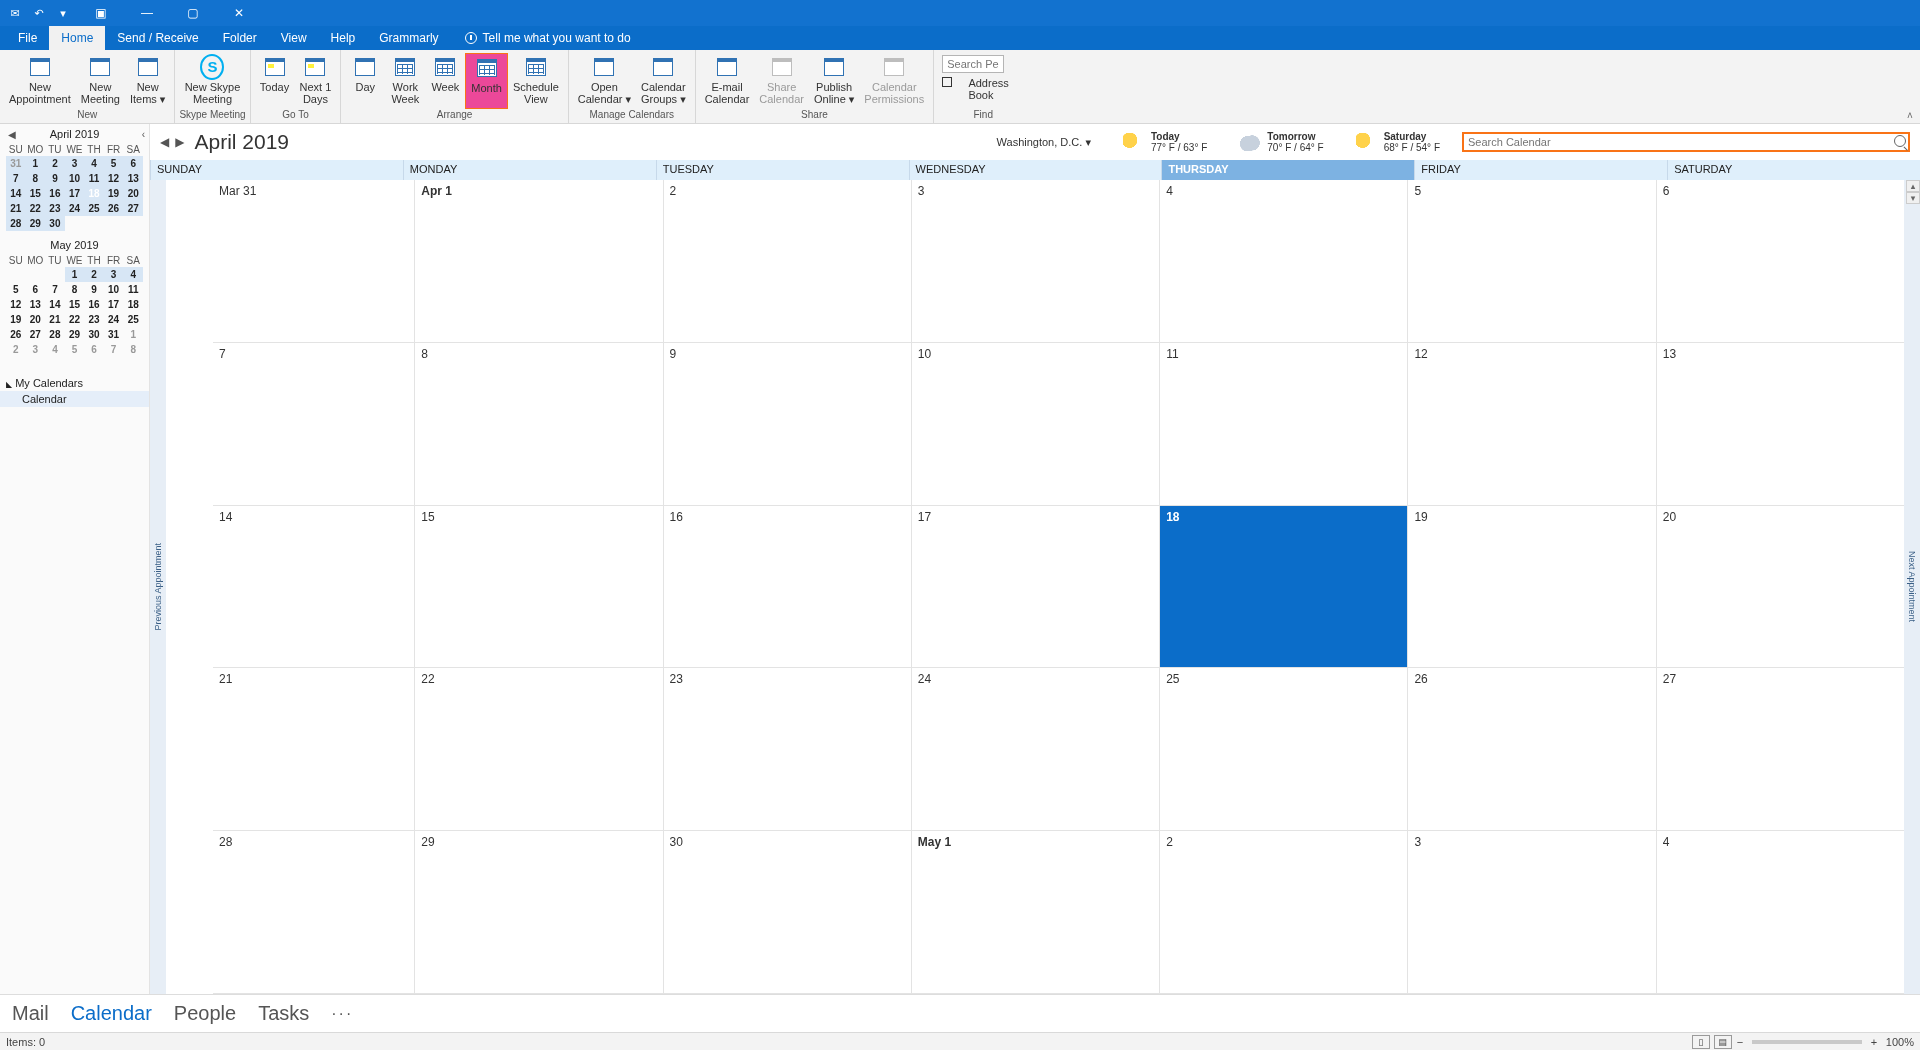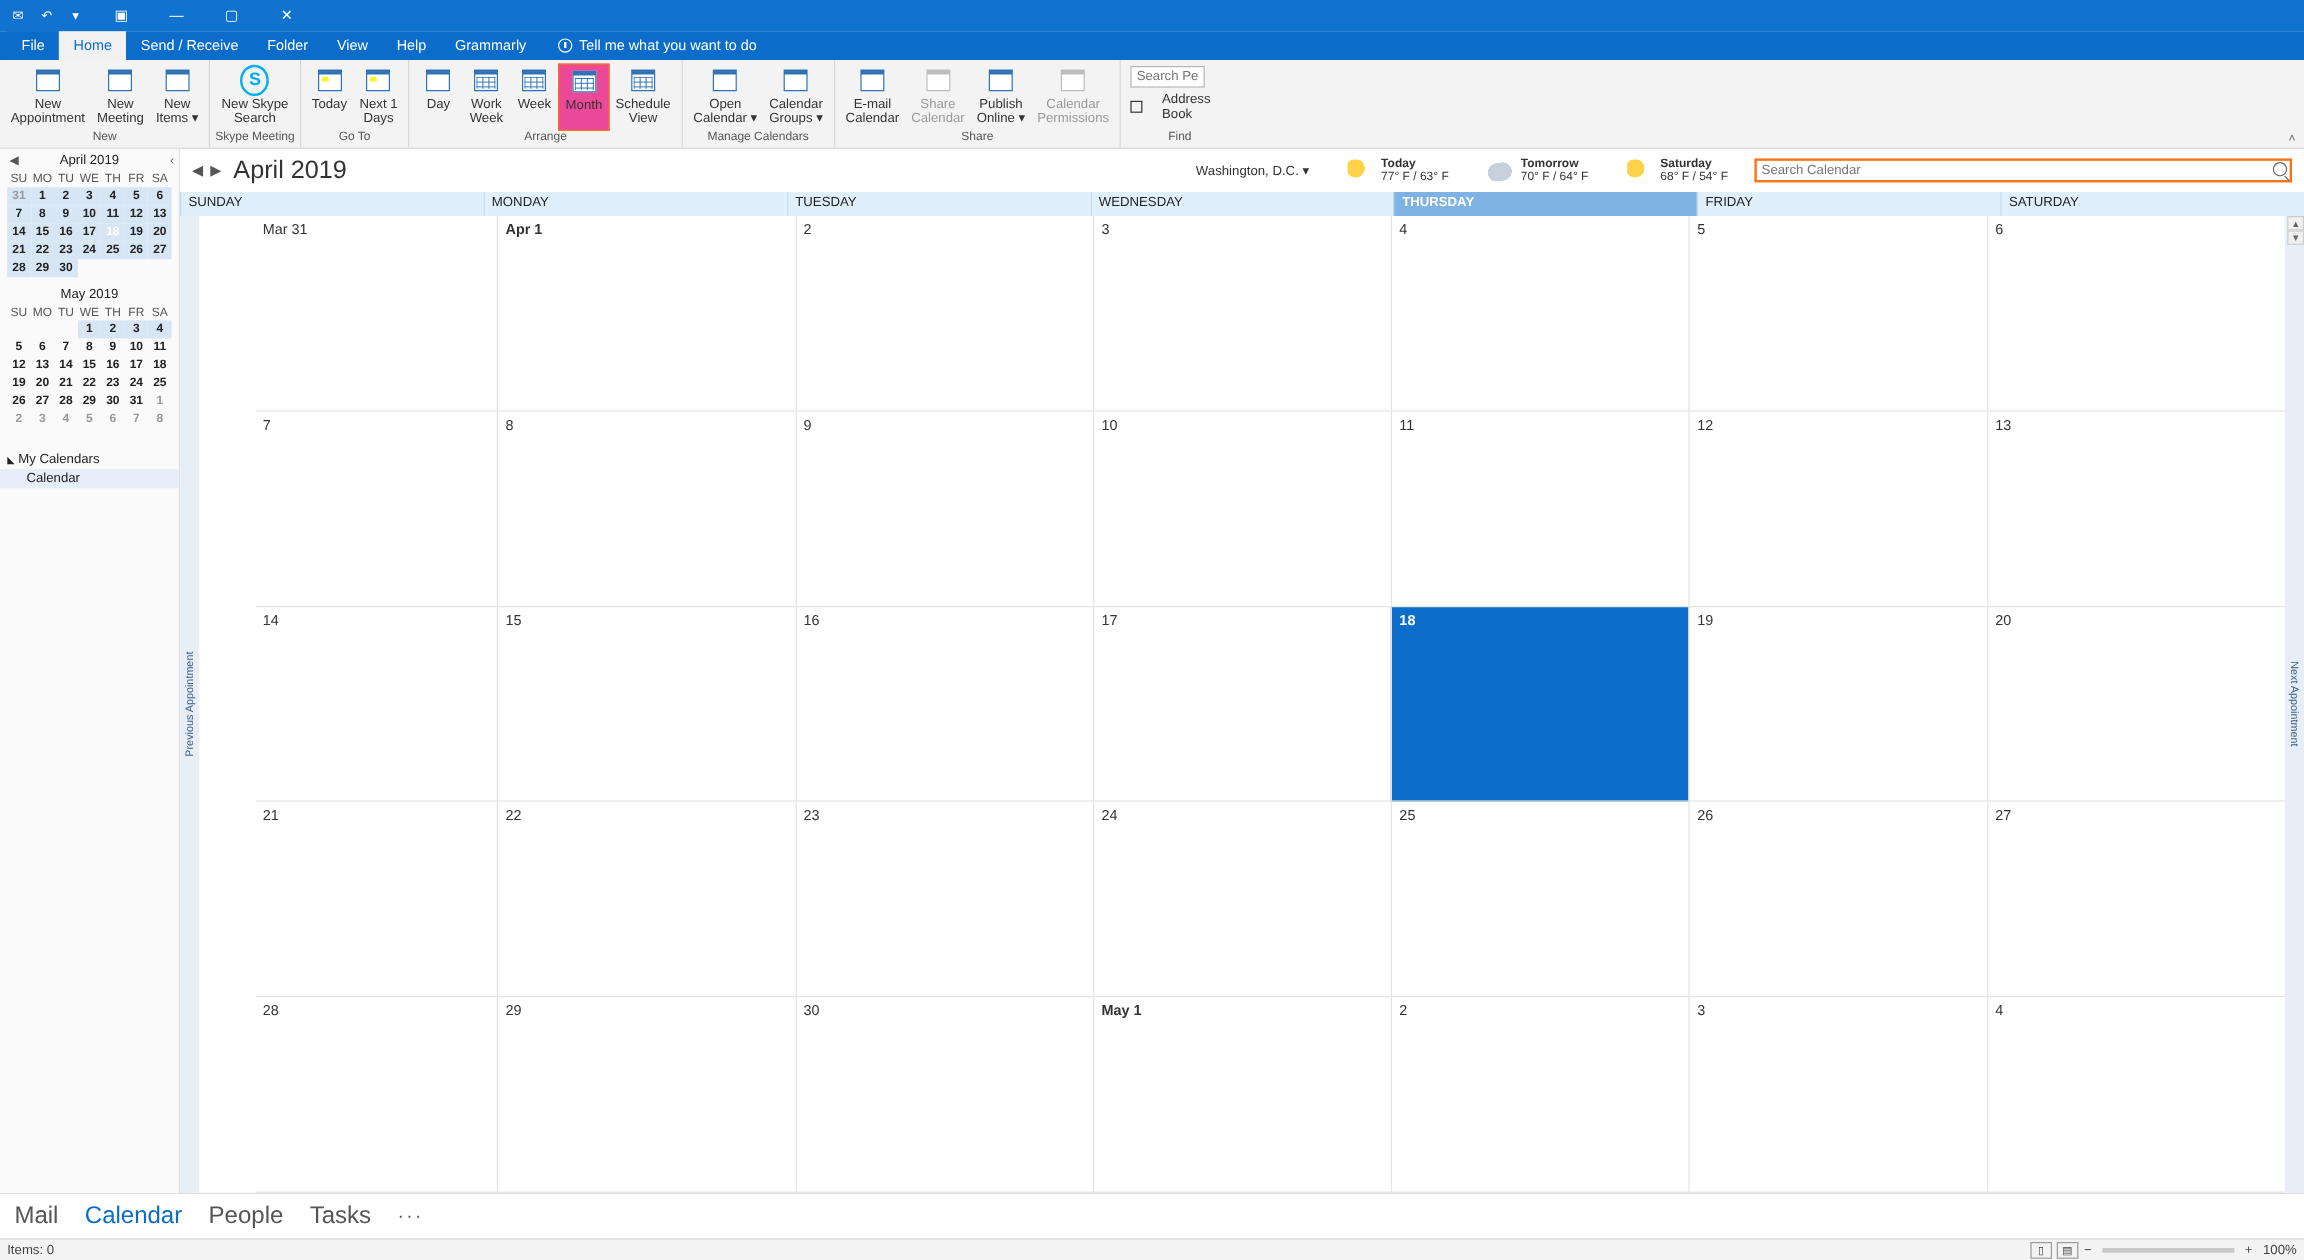--- a/index.html
+++ b/index.html
@@ -33,21 +33,21 @@
     .rbtn.active{background:#ec4899;border:1px solid #f97316;}
     .rbtn.disabled{color:#9a9a9a;}
     .cal-ico{width:20px;height:18px;border:1px solid #3072b3;border-top:4px solid #3072b3;background:#fff;position:relative;}
     .cal-ico.grid::after{content:"";position:absolute;inset:2px 1px 1px 1px;background:
        linear-gradient(#3072b3 1px,transparent 1px) 0 0/100% 4px,
        linear-gradient(90deg,#3072b3 1px,transparent 1px) 0 0/5px 100%;}
     .cal-ico.sel::before{content:"";position:absolute;left:2px;top:2px;width:6px;height:4px;background:#fff03b;}
     .skype-ico{width:26px;height:26px;border:2px solid #00aff0;border-radius:50%;color:#00aff0;font-weight:bold;font-size:15px;display:flex;align-items:center;justify-content:center;}
     .find-col{display:flex;flex-direction:column;gap:4px;padding:2px 4px;width:90px;}
     .find-col input{height:18px;font-size:11px;border:1px solid #b5b5b5;padding:0 4px;width:62px;}
-    .addr{font-size:11px;display:flex;align-items:center;gap:16px;}
+    .addr{font-size:11px;display:flex;gap:16px;}
     .addr-ico{width:12px;height:10px;border:1px solid #333;}
     .ribbon-collapse{width:20px;display:flex;align-items:flex-end;justify-content:center;font-size:10px;color:#666;padding-bottom:2px;}
 
     
     .body{display:flex;height:calc(1050px - 26px - 24px - 74px - 38px - 18px);} 
     .sidebar{width:150px;background:#fafafa;border-right:1px solid #e3e3e3;position:relative;font-size:11px;color:#222;}
     .mini{padding:2px 6px 4px 6px;}
     .mini-hdr{display:flex;align-items:center;justify-content:center;height:16px;position:relative;font-size:11px;}
     .mini-hdr .arrow{position:absolute;font-size:10px;color:#555;cursor:pointer;}
     .mini-hdr .arrow.l{left:2px;} .mini-hdr .arrow.r{right:2px;}
@@ -169,21 +169,21 @@
     <div class="group-label">New</div>
   </div>
 
   <div class="group">
     <div class="group-body">
       <div class="rbtn">
           <div class="ico">
             <div class="skype-ico">S</div>
           </div>
           <span>New Skype
-Search</span>
+Meeting</span>
         </div>
     </div>
     <div class="group-label">Skype Meeting</div>
   </div>
 
   <div class="group">
     <div class="group-body">
       <div class="rbtn">
           <div class="ico">
             <div class="cal-ico sel"></div>

